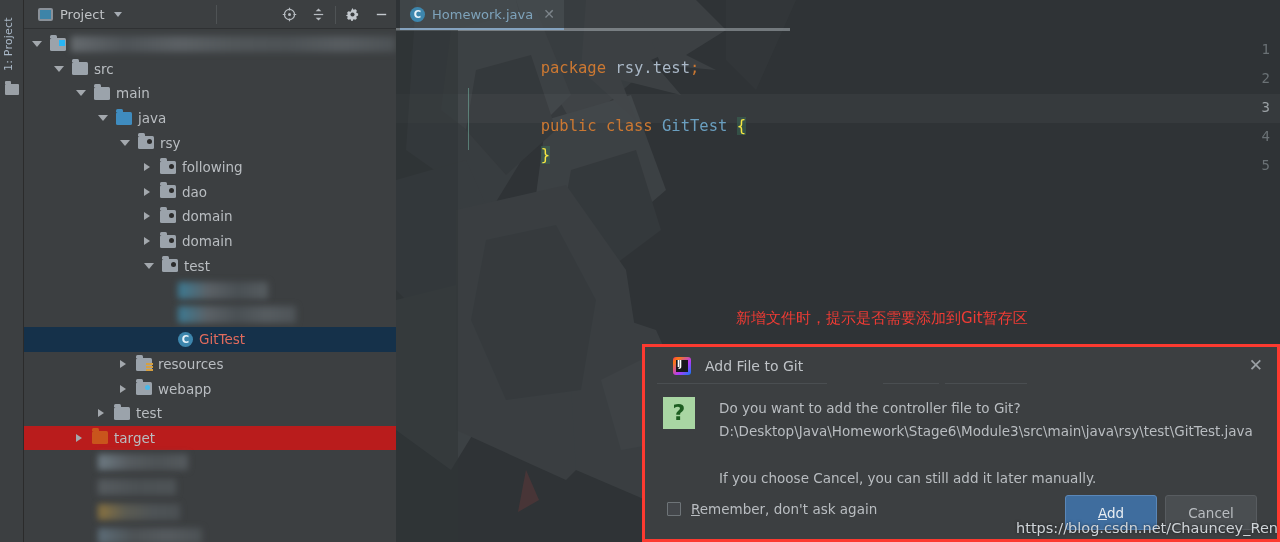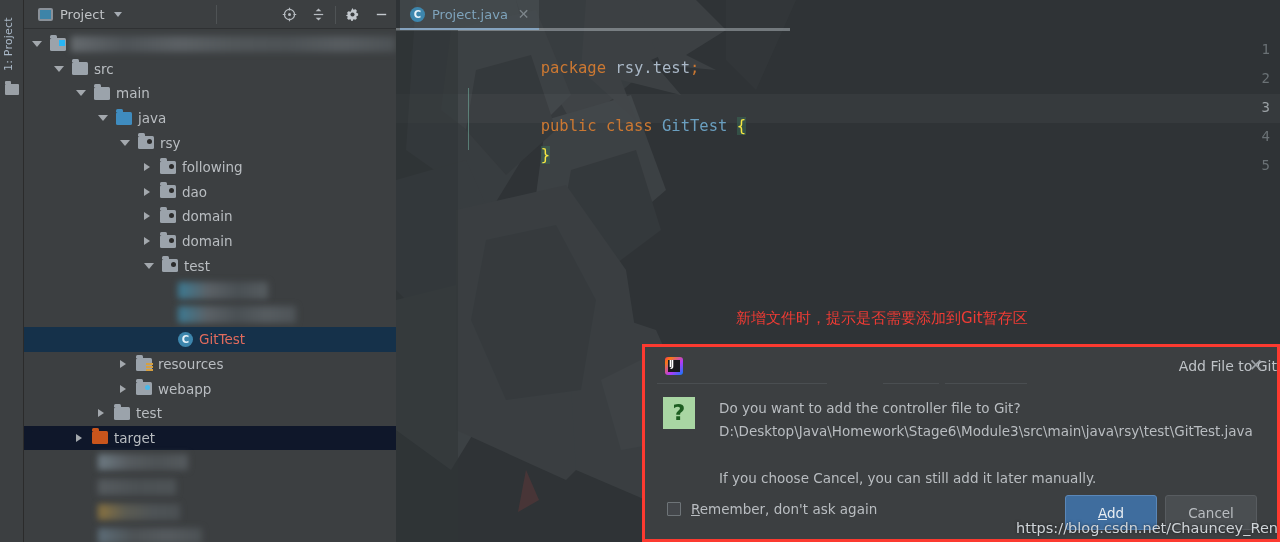--- a/index.html
+++ b/index.html
@@ -64,21 +64,21 @@
   }
   .tool-sep { width: 1px; height: 18px; background: #4f5355; margin: 0 2px; }
 
   
   .tree { position: relative; padding-top: 3px; height: 513px; overflow: hidden; }
   .trow {
     position: relative; height: 24.6px; display: flex; align-items: center;
     font-size: 13.5px; color: #b9bdc1; white-space: nowrap;
   }
   .trow.sel-blue { background: #15314a; }
-  .trow.sel-grey { background: #0f172a; }
+  .trow.sel-grey { background: #b91c1c; }
   .arrow {
     width: 0; height: 0; flex: none;
     border-top: 4.5px solid transparent; border-bottom: 4.5px solid transparent;
     border-left: 6px solid #a3a8ad;
   }
   .arrow.open {
     border-left: 5px solid transparent; border-right: 5px solid transparent;
     border-top: 6px solid #a3a8ad; border-bottom: 0;
   }
   .fico { width: 16px; height: 13px; flex: none; position: relative; border-radius: 1.5px; }
@@ -166,21 +166,21 @@
   }
 
   
   .dlg-wrap {
     position: absolute; left: 642px; top: 344px; width: 638px; height: 198px;
     border: 3px solid #fc3a30;
   }
   .dlg { position: absolute; inset: 0; background: #3c3f41; }
   .dlg-title {
     position: relative; height: 37px; display: flex; align-items: center;
-    gap: 14px; padding-left: 20px; justify-content: space-between;
+    gap: 14px; padding-left: 28px;
   }
   .ij-logo {
     width: 18px; height: 18px; border-radius: 3px; position: relative; flex: none;
     background: linear-gradient(135deg,#fe315d 0%, #f97a12 18%, #b339f7 60%, #087cfa 100%);
     overflow: hidden;
   }
   .ij-logo::after {
     content: ""; position: absolute; left: 3px; top: 3px; width: 12px; height: 12px;
     background: #17181c;
   }
@@ -465,21 +465,21 @@
 
       <rect x="330" y="0" width="554" height="542" fill="#2f3336"></rect>
       <g fill="#3b4043" opacity="0.55">
         <path d="M330 0 L400 0 L360 90 L330 60Z"></path>
       </g>
     </svg>
 
     <div class="tabbar">
       <div class="tab">
         <span class="cls-ico">C</span>
-        <span class="tab-label">Project.java</span>
+        <span class="tab-label">Homework.java</span>
         <span class="tab-close">✕</span>
       </div>
       <div class="hscroll">
           <i></i>
         </div>
     </div>
 
     <div class="curline-hl"></div>
 
     <div class="gutter"></div>

